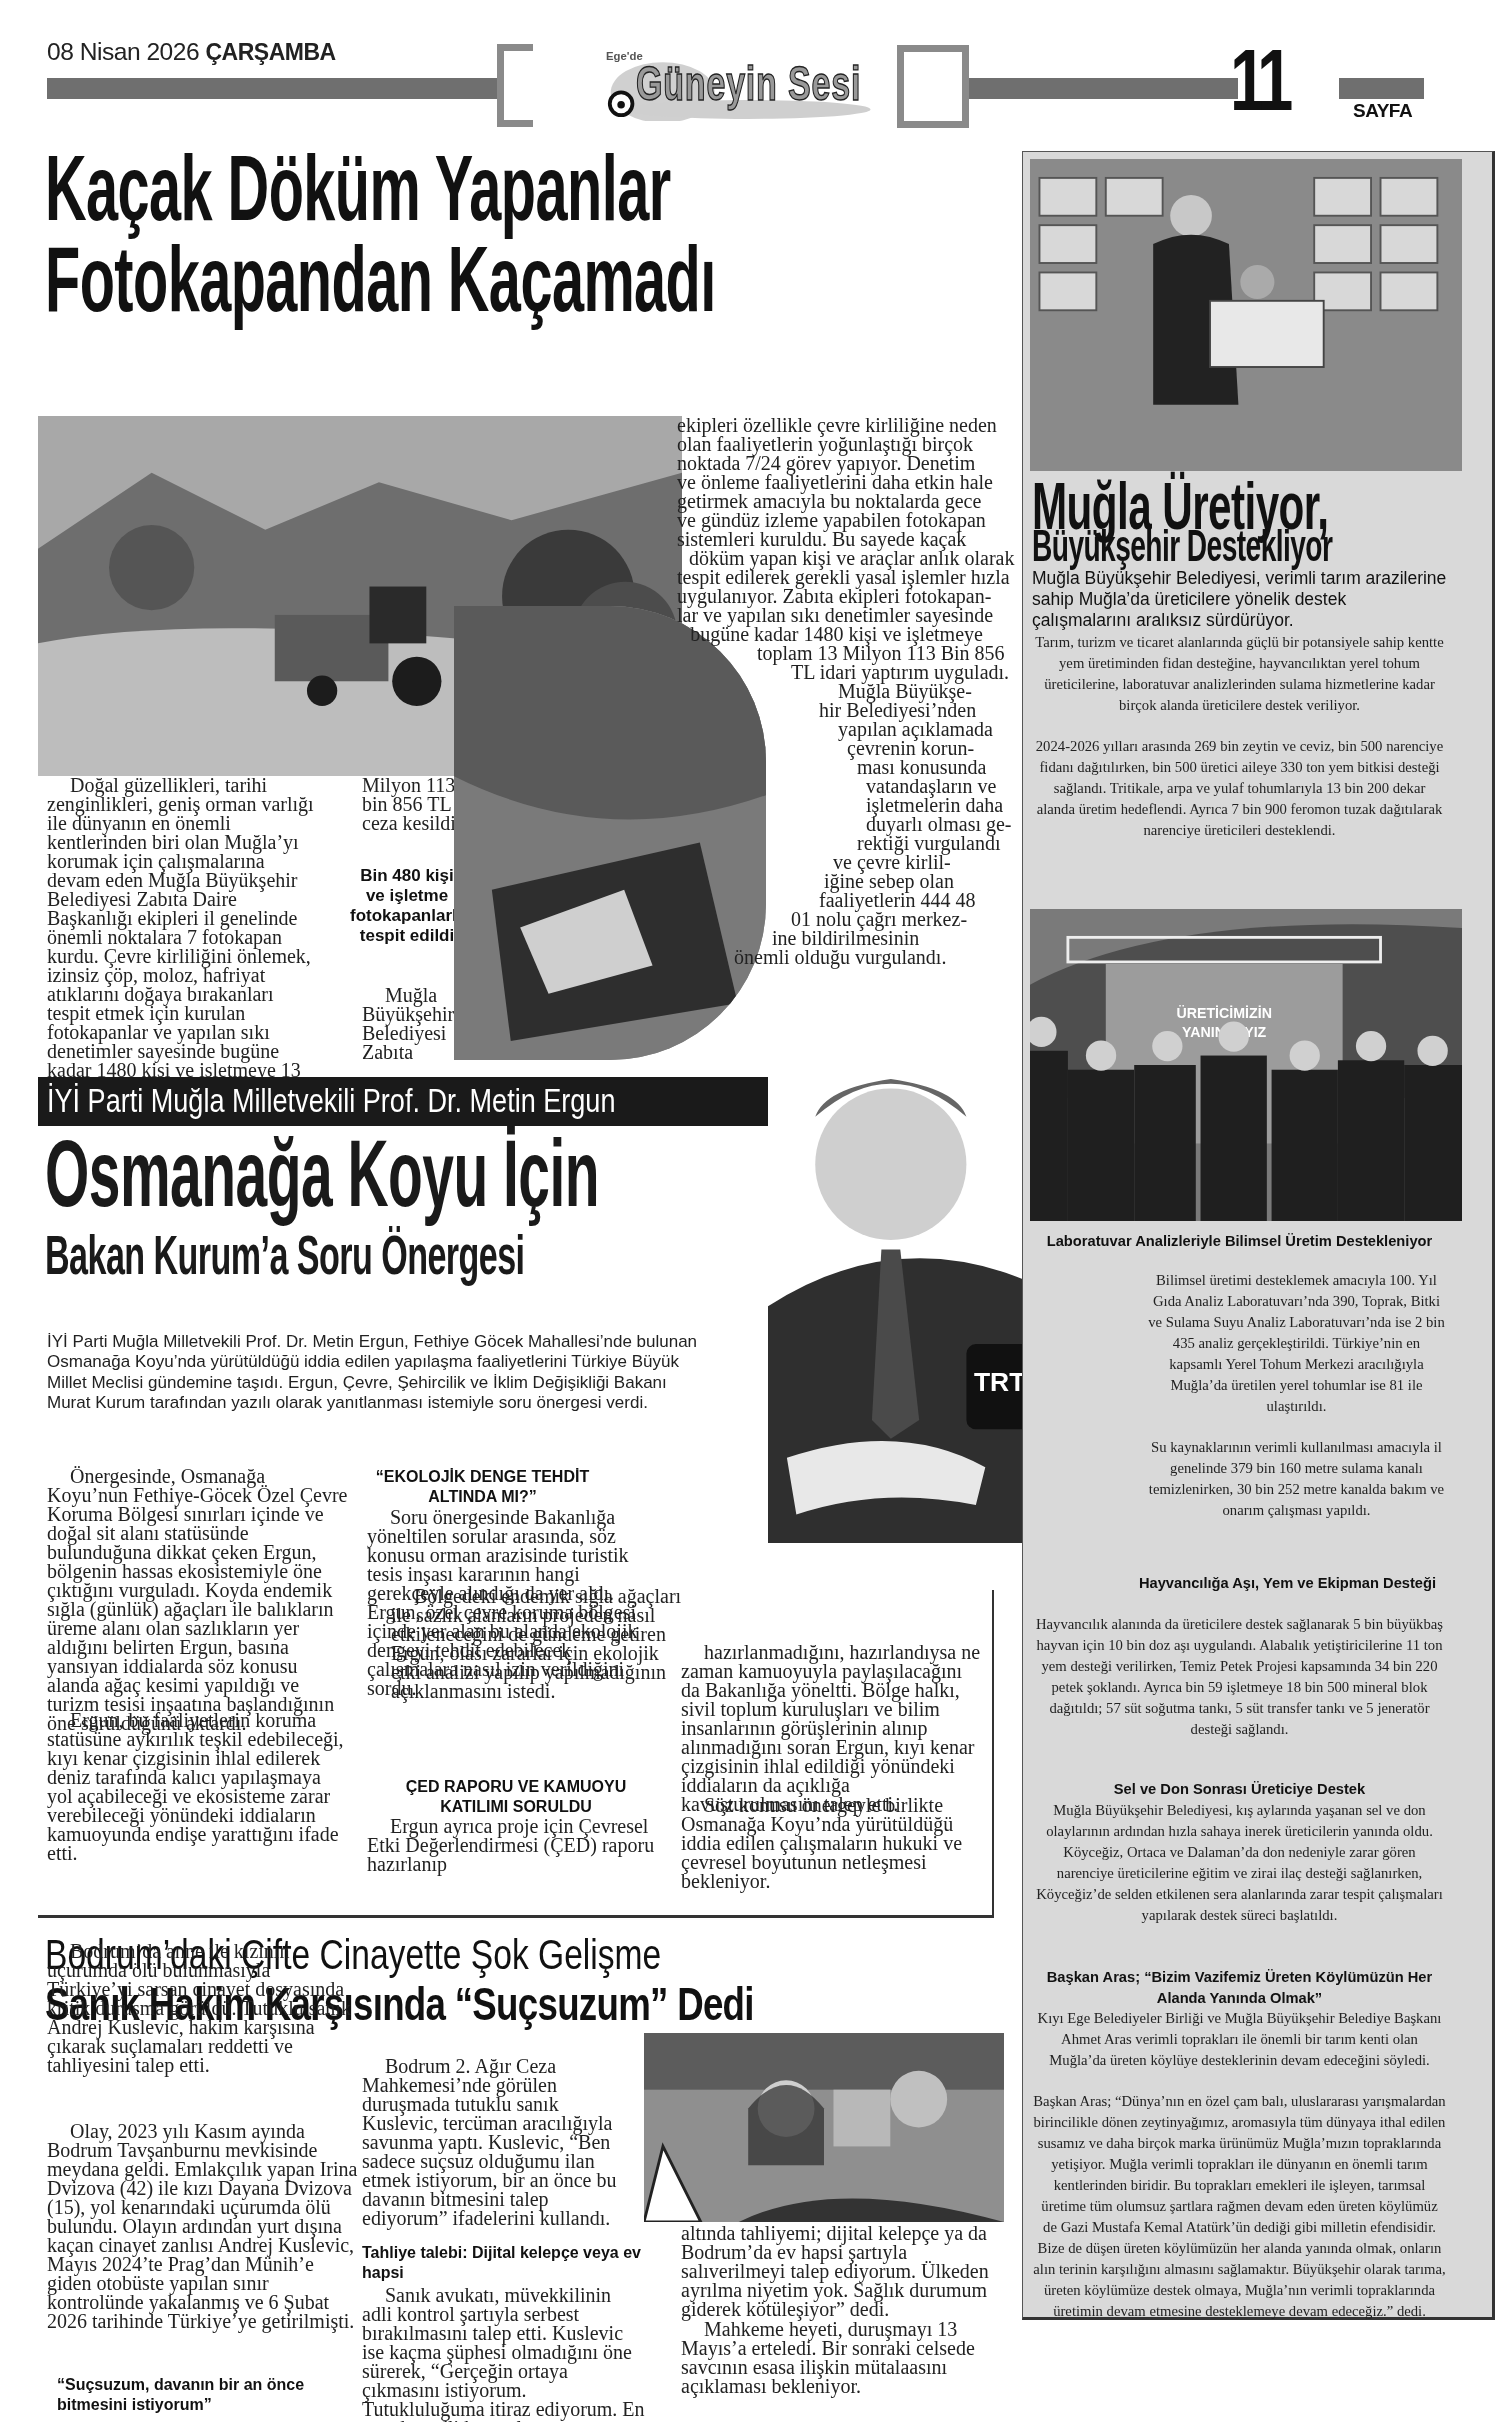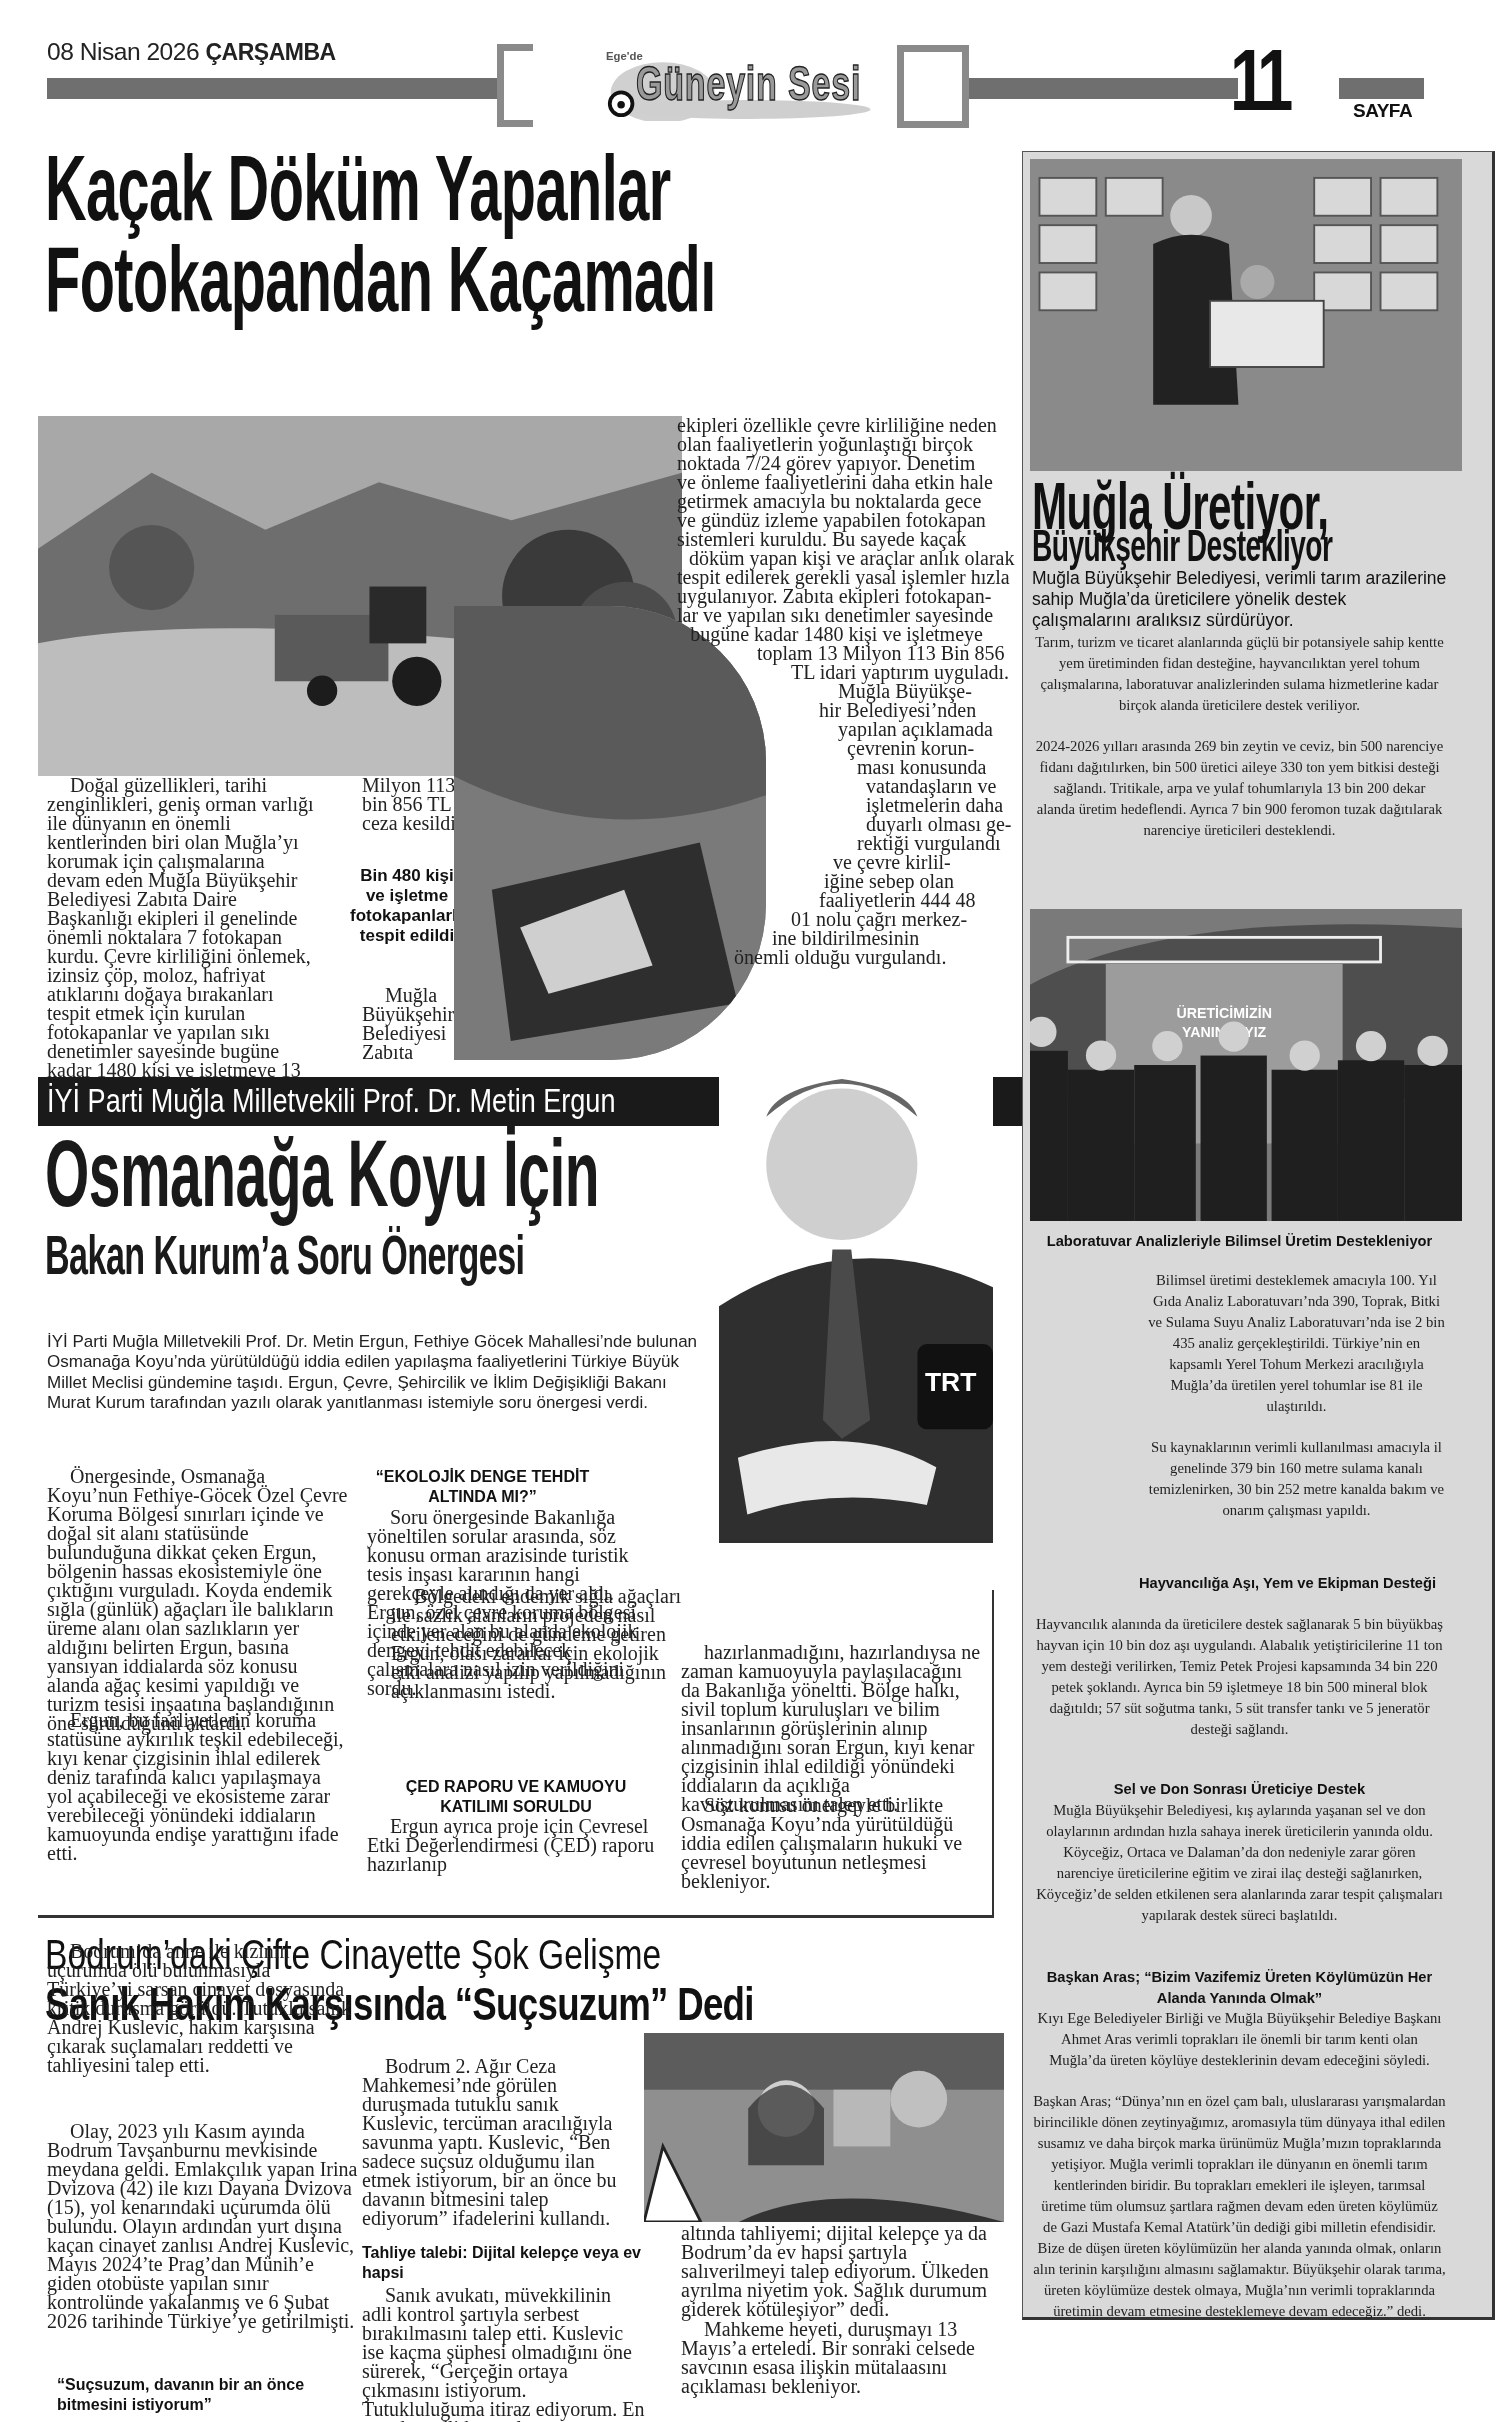--- a/index.html
+++ b/index.html
@@ -113,21 +113,21 @@
     <div style="padding-left: 147px; white-space: nowrap;">iğine sebep olan</div>
     <div style="padding-left: 142px; white-space: nowrap;">faaliyetlerin 444 48</div>
     <div style="padding-left: 114px; white-space: nowrap;">01 nolu çağrı merkez-</div>
     <div style="padding-left: 95px; white-space: nowrap;">ine bildirilmesinin</div>
     <div style="padding-left: 57px; white-space: nowrap;">önemli olduğu vurgulandı.</div>
   </div>
 
 <div class="abs" style="left:38px;top:1077px;width:984px;height:49px;background:#1a1a1a;"></div>
 <div class="abs sans" style="left:47px;top:1082px;color:#fff;font-size:33px;line-height:38px;transform:scaleX(0.82);transform-origin:left top;white-space:nowrap;">İYİ Parti Muğla Milletvekili Prof. Dr. Metin Ergun</div>
 
-<div class="abs photo" style="left:719px;top:1060px;width:274px;height:483px;background:#4d7c0f;">
+<div class="abs photo" style="left:768px;top:1060px;width:274px;height:483px;background:#4d7c0f;">
   <svg viewBox="0 0 290 510" preserveAspectRatio="none">
     <rect width="290" height="510" fill="#fff"></rect>
     <circle cx="130" cy="110" r="80" fill="#cfcfcf"></circle>
     <path d="M50 60 Q130 -10 210 60 Q200 30 130 20 Q60 30 50 60Z" fill="#666"></path>
     <path d="M0 510 L0 260 Q140 170 290 240 L290 510Z" fill="#2f2f2f"></path>
     <path d="M120 200 L140 200 L160 380 L130 400 L110 380Z" fill="#4a4a4a"></path>
     <path d="M20 420 Q140 380 230 430 L220 470 Q120 450 30 480Z" fill="#e8e8e8"></path>
     <rect x="210" y="300" width="80" height="90" rx="10" fill="#111"></rect>
     <text x="218" y="350" font-family="Liberation Sans, sans-serif" font-weight="bold" font-size="28" fill="#fff">TRT</text>
   </svg>
@@ -201,21 +201,21 @@
     <path d="M130 90 Q170 70 210 90 L220 260 L130 260Z" fill="#222"></path>
     <rect x="190" y="150" width="120" height="70" fill="#e8e8e8" stroke="#444" stroke-width="2"></rect>
     <circle cx="240" cy="130" r="18" fill="#aaa"></circle>
   </svg>
 </div>
 
 <div class="abs condensed" style="left:1032px;top:471px;font-size:66px;line-height:70px;transform:scaleX(0.64);white-space:nowrap;">Muğla Üretiyor,</div>
 <div class="abs condensed" style="left:1032px;top:522px;font-size:44px;line-height:47px;transform:scaleX(0.64);white-space:nowrap;">Büyükşehir Destekliyor</div>
 <div class="abs sans" style="left:1032px;top:568px;width:416px;font-size:17.5px;line-height:21px;color:#111;">Muğla Büyükşehir Belediyesi, verimli tarım arazilerine sahip Muğla’da üreticilere yönelik destek çalışmalarını aralıksız sürdürüyor.</div>
 
-<div class="abs serif center" style="left:1033px;top:632px;width:413px;font-size:14.7px;line-height:21px;">Tarım, turizm ve ticaret alanlarında güçlü bir potansiyele sahip kentte yem üretiminden fidan desteğine, hayvancılıktan yerel tohum çalışmalarına, laboratuvar analizlerinden sulama hizmetlerine kadar birçok alanda üreticilere destek veriliyor.</div>
+<div class="abs serif center" style="left:1033px;top:632px;width:413px;font-size:14.7px;line-height:21px;">Tarım, turizm ve ticaret alanlarında güçlü bir potansiyele sahip kentte yem üretiminden fidan desteğine, hayvancılıktan yerel tohum üreticilerine, laboratuvar analizlerinden sulama hizmetlerine kadar birçok alanda üreticilere destek veriliyor.</div>
 <div class="abs serif center" style="left:1033px;top:736px;width:413px;font-size:14.7px;line-height:21px;">2024-2026 yılları arasında 269 bin zeytin ve ceviz, bin 500 narenciye fidanı dağıtılırken, bin 500 üretici aileye 330 ton yem bitkisi desteği sağlandı. Tritikale, arpa ve yulaf tohumlarıyla 13 bin 200 dekar alanda üretim hedeflendi. Ayrıca 7 bin 900 feromon tuzak dağıtılarak narenciye üreticileri desteklendi.</div>
 
 <div class="abs photo" style="left:1030px;top:909px;width:432px;height:312px;">
   <svg viewBox="0 0 456 330" preserveAspectRatio="none">
     <rect width="456" height="330" fill="#7a7a7a"></rect>
     <path d="M0 80 Q150 0 456 20 L456 200 L0 200Z" fill="#4e4e4e"></path>
     <rect x="40" y="30" width="330" height="26" fill="none" stroke="#eee" stroke-width="3"></rect>
     <rect x="80" y="58" width="250" height="190" fill="#9c9c9c"></rect>
     <text x="205" y="115" text-anchor="middle" font-family="Liberation Sans, sans-serif" font-weight="bold" font-size="15" fill="#fff">ÜRETİCİMİZİN</text>
     <text x="205" y="135" text-anchor="middle" font-family="Liberation Sans, sans-serif" font-weight="bold" font-size="15" fill="#fff">YANINDAYIZ</text>

